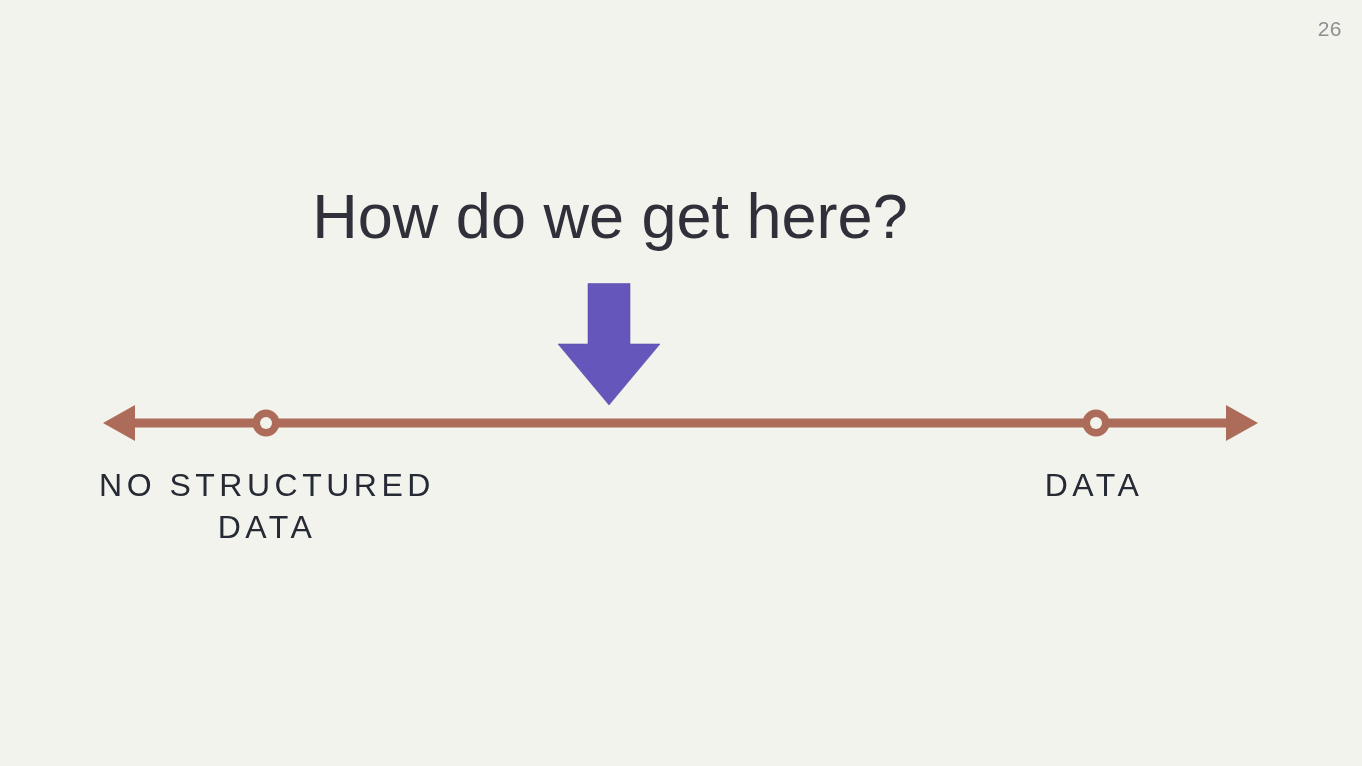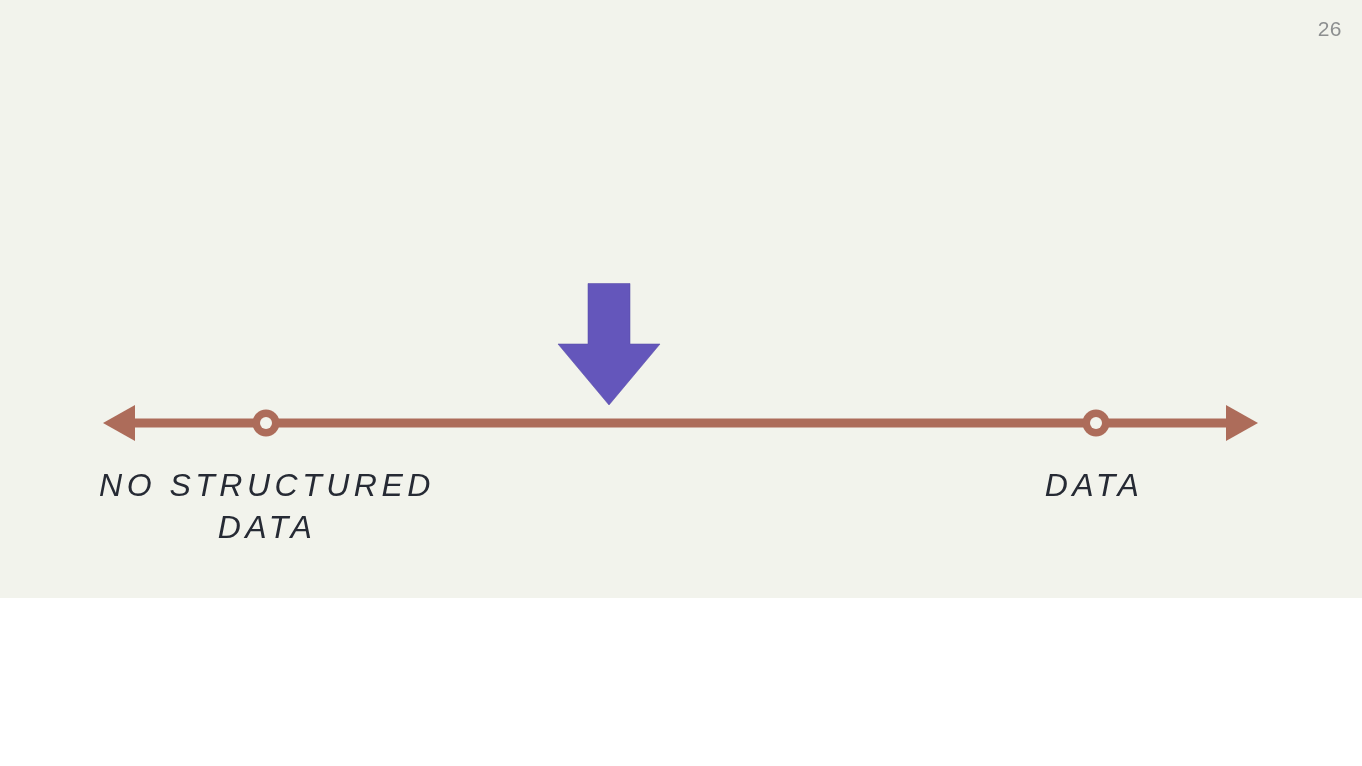--- a/index.html
+++ b/index.html
@@ -12,21 +12,21 @@
     --page-number: #8d8f90;
   }
   * { margin: 0; padding: 0; box-sizing: border-box; }
   html, body {
     width: 1362px; height: 766px;
     font-family: "Liberation Sans", sans-serif;
     overflow: hidden;
   }
   .slide {
     position: relative;
-    width: 1362px; height: 598px;
+    width: 1362px; height: 766px;
     background: var(--background);
   }
   .page-number {
     position: absolute;
     top: 17px; right: 20px;
     font-size: 21px;
     color: var(--page-number);
     letter-spacing: 0.5px;
   }
   .slide-title {
@@ -70,32 +70,32 @@
     position: absolute;
     top: 464px;
     transform: translateX(-50%);
     text-align: center;
     font-size: 32px;
     font-weight: 400;
     letter-spacing: 4.5px;
     line-height: 42px;
     color: var(--label-text);
     white-space: nowrap;
-    font-style: italic;
   }
   .axis-label-left  { left: 267px; }
   .axis-label-right { left: 1094px; }
 </style>
 </head>
 <body>
 
 <div class="slide">
 
   <span class="page-number">26</span>
 
+  <h1 class="slide-title">How do we get here?</h1>
 
   <div class="down-arrow">
     <svg viewBox="0 0 104 123" preserveAspectRatio="none" aria-hidden="true">
       <polygon points="31,0.5 73,0.5 73,61 103,61 52,122 1,61 31,61"></polygon>
     </svg>
   </div>
 
   <div class="spectrum">
     <svg viewBox="0 0 1170 40" preserveAspectRatio="none" aria-hidden="true">
       <rect class="axis-line" x="25" y="15.5" width="1120" height="9"></rect>

